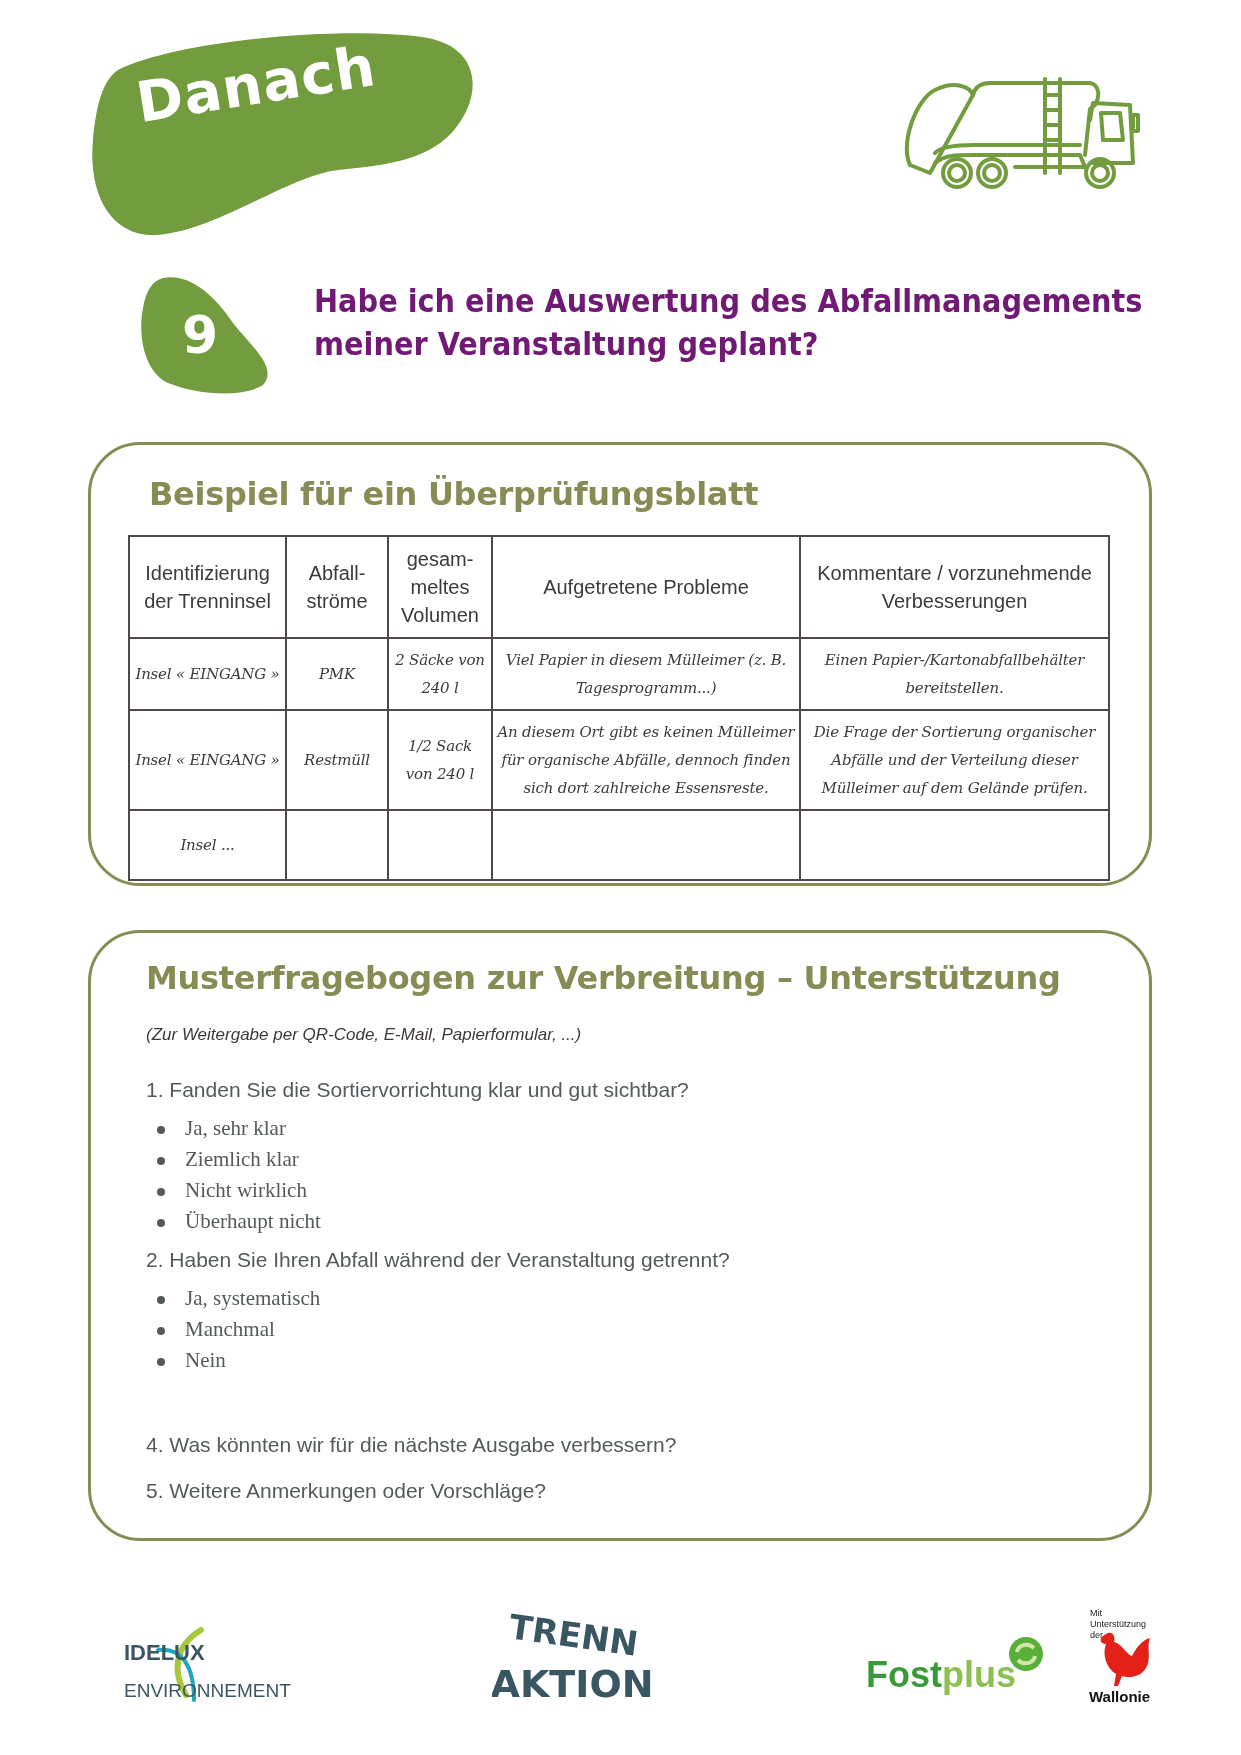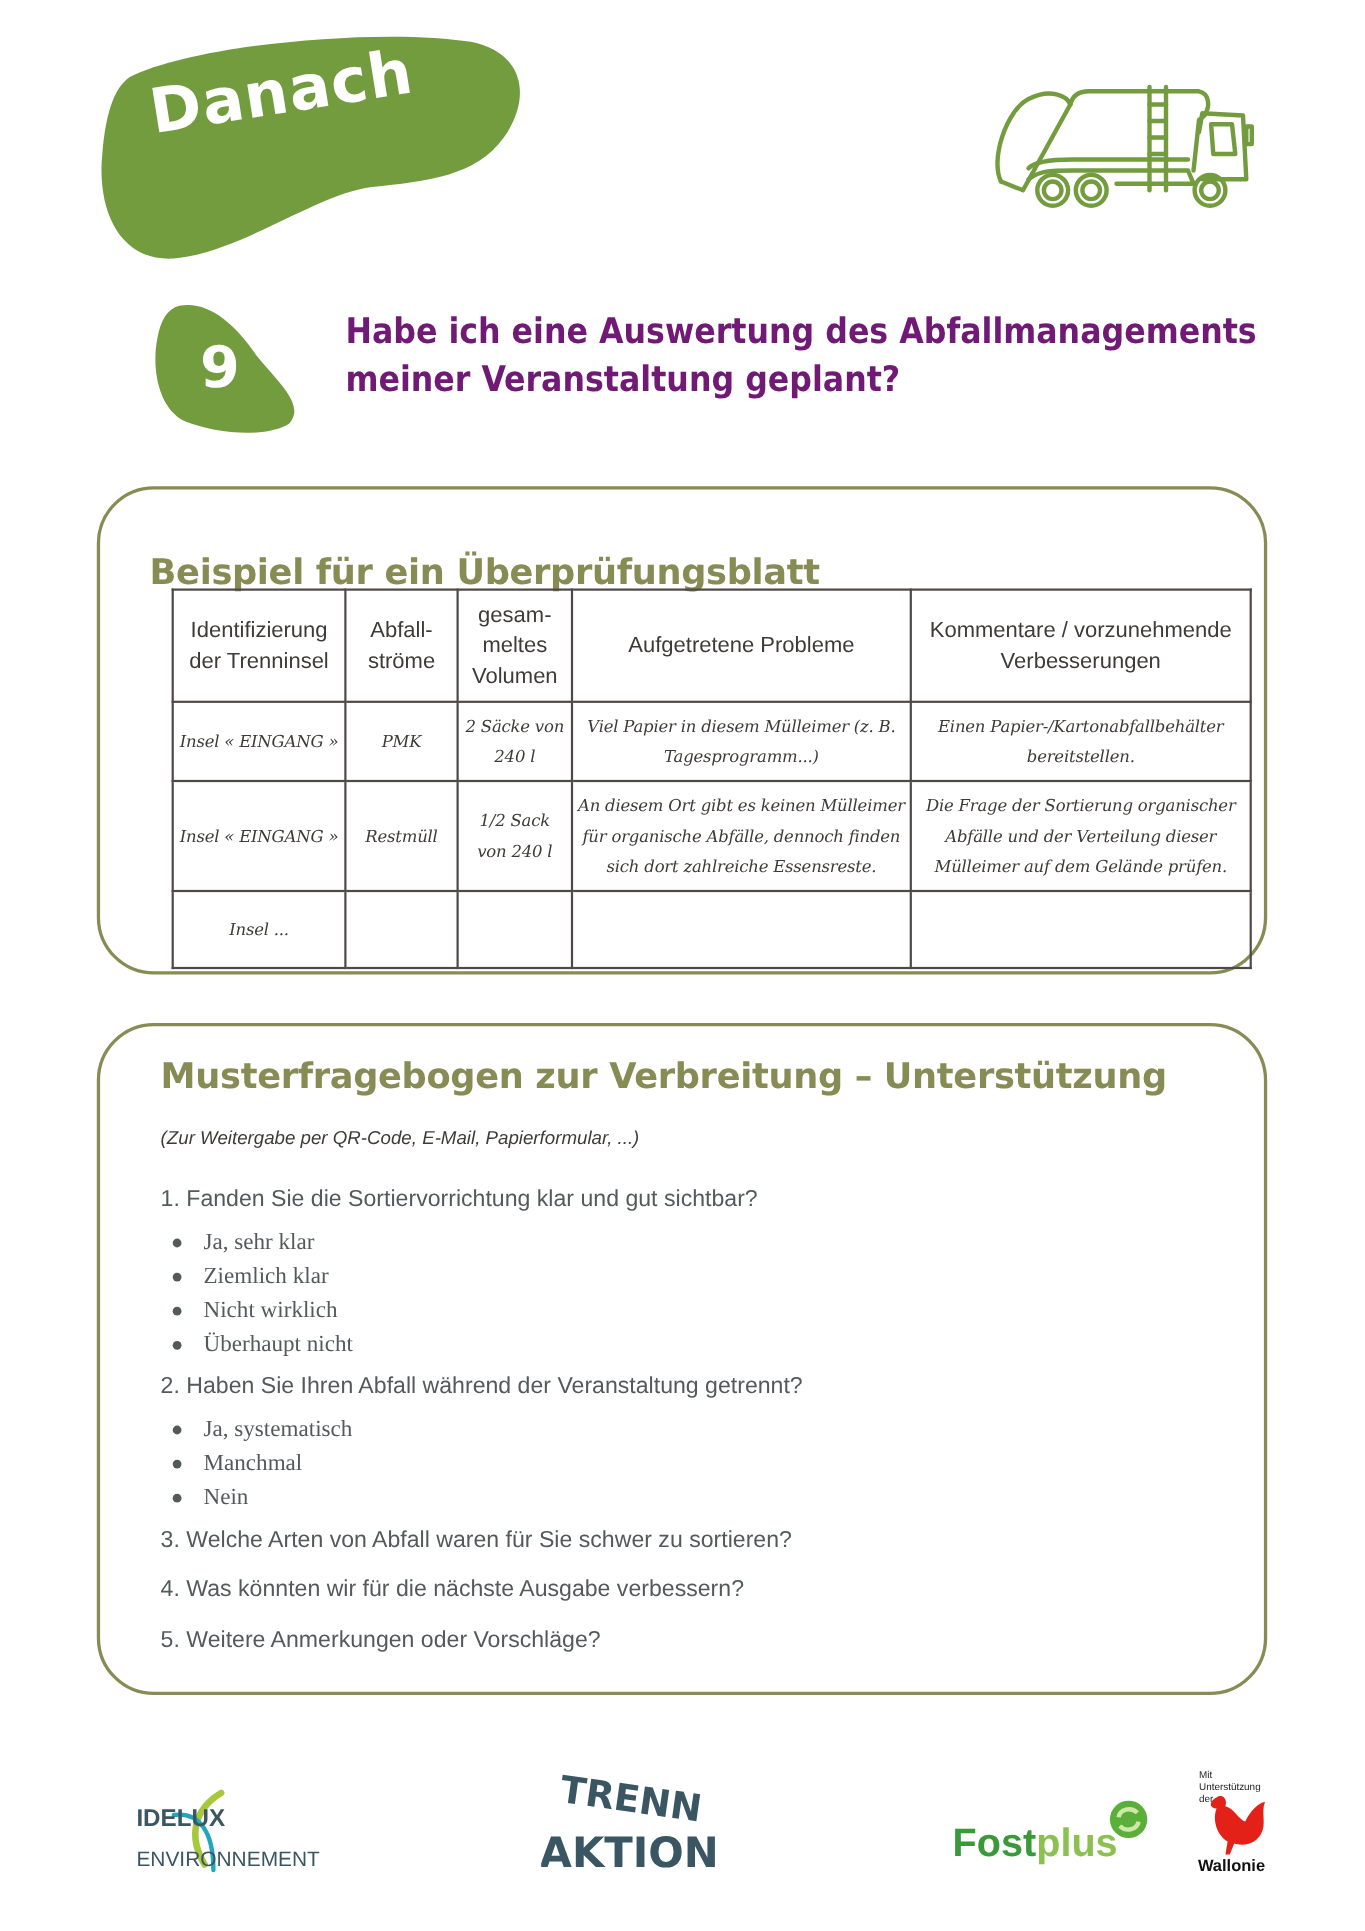--- a/index.html
+++ b/index.html
@@ -28,25 +28,25 @@
   .card {
     position: absolute; border: 3px solid #878c55; border-radius: 52px; background: #fff;
   }
   #card1 { left: 88px; top: 442px; width: 1058px; height: 438px; }
   #card2 { left: 88px; top: 930px; width: 1058px; height: 605px; }
 
   .card-title {
     position: absolute; color: #878c55; font-weight: bold; font-size: 32px;
     font-family: "DejaVu Sans", sans-serif; letter-spacing: -0.3px;
   }
-  #card1-title { left: 45px; top: 30px; margin-top: 26px; }
+  #card1-title { left: 58px; top: 30px; }
   #card2-title { left: 55px; top: 26px; }
 
   table.sheet {
-    position: absolute; left: 65px; top: 90px; width: 980px; border-collapse: collapse;
+    position: absolute; left: 37px; top: 90px; width: 980px; border-collapse: collapse;
     table-layout: fixed;
   }
   table.sheet th, table.sheet td {
     border: 2px solid #4e4846; text-align: center; vertical-align: middle; padding: 2px 4px;
     color: #3e3a38;
   }
   table.sheet th {
     font-weight: normal; font-size: 20px; line-height: 28px; height: 96px;
     font-family: "Liberation Sans", sans-serif;
   }
@@ -178,21 +178,20 @@
   <div class="opt" style="top:183px">Ja, sehr klar</div>
   <div class="opt" style="top:214px">Ziemlich klar</div>
   <div class="opt" style="top:245px">Nicht wirklich</div>
   <div class="opt" style="top:276px">Überhaupt nicht</div>
 
   <div class="question" style="top:315px">2. Haben Sie Ihren Abfall während der Veranstaltung getrennt?</div>
   <div class="opt" style="top:353px">Ja, systematisch</div>
   <div class="opt" style="top:384px">Manchmal</div>
   <div class="opt" style="top:415px">Nein</div>
 
-  <div class="question" style="top:455px">3. Welche Arten von Abfall waren für Sie schwer zu sortieren?</div>
   <div class="question" style="top:500px">4. Was könnten wir für die nächste Ausgabe verbessern?</div>
   <div class="question" style="top:546px">5. Weitere Anmerkungen oder Vorschläge?</div>
 </div>
 
 <svg class="abs" id="idelux" viewBox="0 0 60 80">
   <path d="M45 5 C20 20 15 45 30 70" stroke="#a8c83c" stroke-width="6" fill="none" stroke-linecap="round"></path>
   <path d="M2 25 C25 22 38 40 38 75" stroke="#21a6c0" stroke-width="4" fill="none" stroke-linecap="round"></path>
 </svg>
 <div class="abs" id="idelux-name">IDELUX</div>
 <div class="abs" id="idelux-sub">ENVIRONNEMENT</div>

